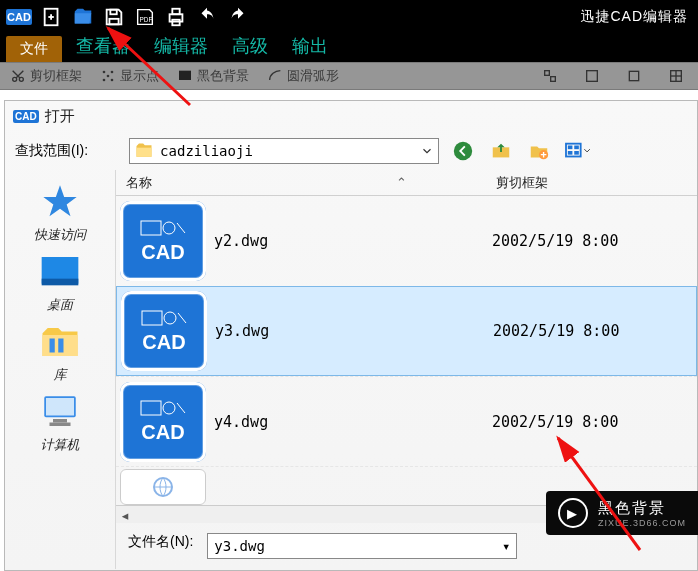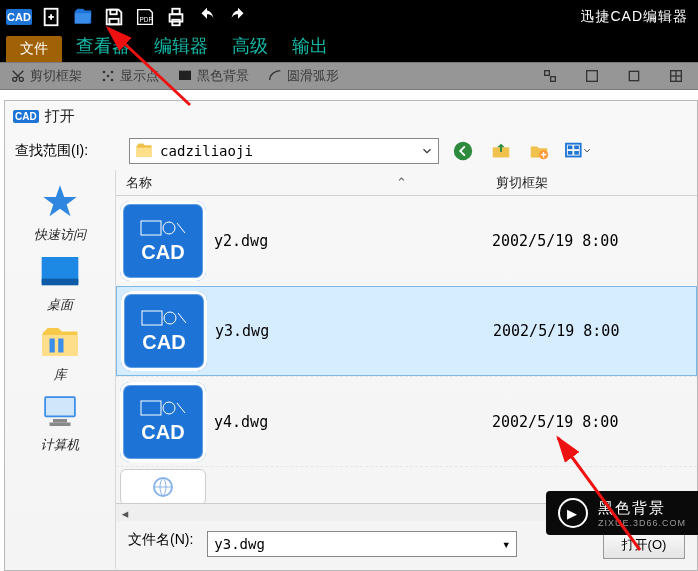--- a/index.html
+++ b/index.html
@@ -411,23 +411,20 @@
       <div class="scroll-h">
         <span class="arrow al">◂</span>
         <span class="arrow ar">▸</span>
       </div>
       <div class="fname-row">
         <label>文件名(N):</label>
         <div class="combo">
           <span>y3.dwg</span>
           <span style="margin-left:auto;">▾</span>
         </div>
-        <div class="open-btn">
-          <span>打开(O)</span>
-        </div>
       </div>
     </div>
   </div>
 </div>
 
 <svg class="arrow-line" style="left:0;top:0;width:698px;height:571px;">
   <defs>
     <marker id="ah" markerWidth="10" markerHeight="10" refX="8" refY="3" orient="auto">
       <path d="M0,0 L9,3 L0,6 z" fill="#e11"></path>
     </marker>

